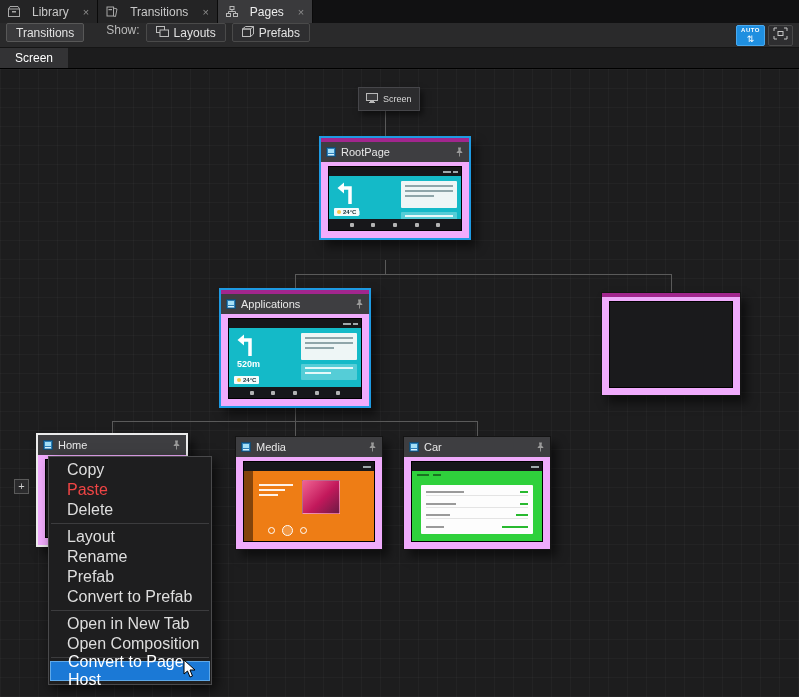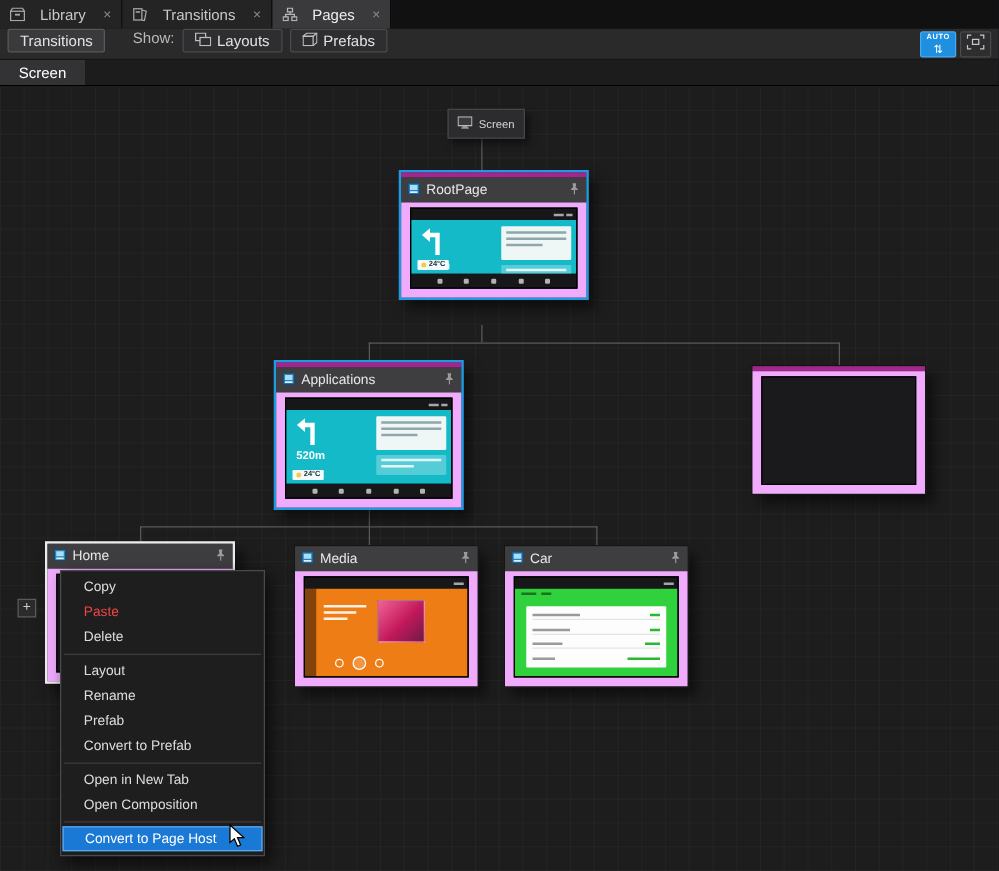--- a/index.html
+++ b/index.html
@@ -113,21 +113,21 @@
     border-bottom:1px solid #e4e4e4;padding:2px 0}
   .c-row:last-child{border-bottom:none}
   .c-row .l{height:2px;background:#9a9a9a}
   .c-row .r{height:2px;background:#28b92f}
   .dark-bg{background:#1a1a1c}
 
   
   .menu{position:absolute;width:164px;background:#1e1e1f;border:1px solid #4a4a4c;
     box-shadow:4px 5px 12px rgba(0,0,0,.65);padding:3px 0;z-index:10}
   .mi{height:20px;display:flex;align-items:center;padding:0 8px 0 18px;
-    font-size:11px;color:#dedede;cursor:default}
+    font-size:16px;color:#dedede;cursor:default}
   .mi.disabled{color:#ef4444}
   .mi.hl{background:#1b79d6;border:1px solid #5fa9e9;color:#fff;margin:0 1px;
     padding-left:17px}
   .msep{height:1px;background:#3c3c3e;margin:3px 2px}
   .cursor{position:absolute;z-index:20;pointer-events:none}
 </style>
 </head>
 <body>
 
 <div class="app">

